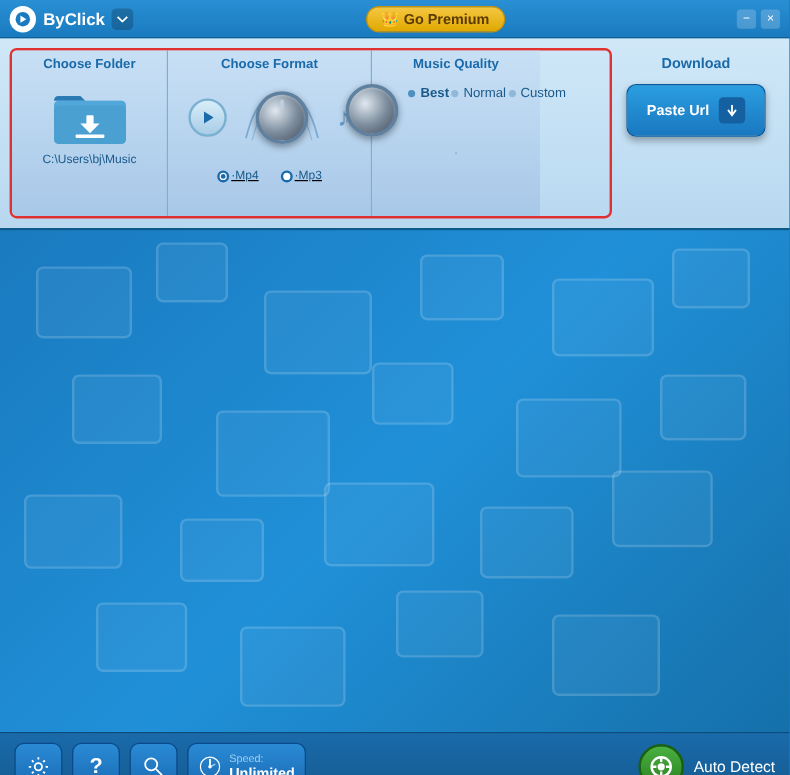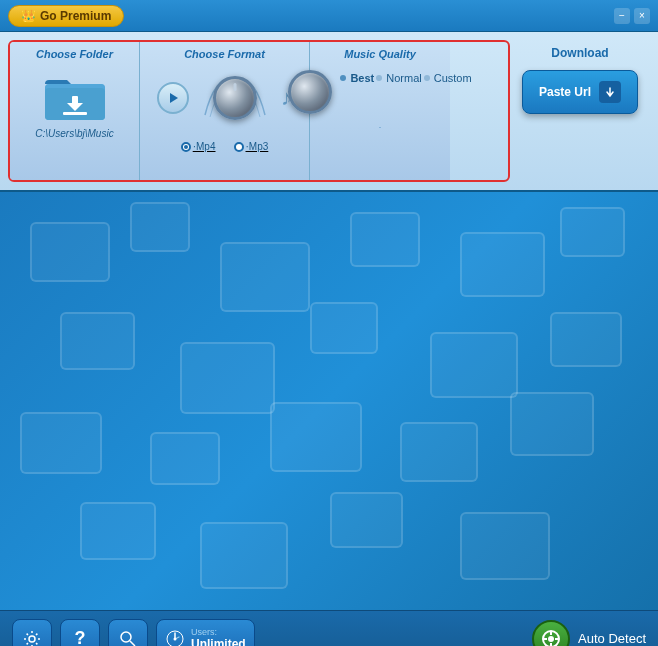--- a/index.html
+++ b/index.html
@@ -122,21 +122,20 @@
       padding: 6px 10px;
       position: relative;
     }
 
     .section-title {
       font-size: 11px;
       color: #1a6aaa;
       font-weight: bold;
       margin-bottom: 6px;
       text-align: center;
-      font-style: italic;
     }
 
     
     #folder-section {
       background: linear-gradient(to bottom, #c8e0f5, #a8c8e8);
       width: 130px;
       border-right: 1px solid #7ab0d0;
     }
 
     #folder-icon {
@@ -452,20 +451,34 @@
     .arc-svg {
       position: absolute;
       top: 0;
       left: 0;
     }
   </style>
 </head>
 <body>
 
 <div id="title-bar">
+  <div id="title-left">
+    <div id="app-logo">
+      <svg viewBox="0 0 14 14" fill="none">
+        <circle cx="7" cy="7" r="6" fill="#1a7abf"></circle>
+        <polygon points="5,4 5,10 10,7" fill="white"></polygon>
+      </svg>
+    </div>
+    <span id="app-name">ByClick</span>
+    <div id="dropdown-arrow">
+      <svg width="10" height="6" viewBox="0 0 10 6">
+          <path d="M1 1l4 4 4-4" stroke="white" stroke-width="1.5" fill="none"></path>
+        </svg>
+    </div>
+  </div>
   <button id="premium-btn">
     <span>👑</span>
     <span>Go Premium</span>
   </button>
   <div id="window-controls">
     <div class="win-btn">−</div>
     <div class="win-btn">×</div>
   </div>
 </div>
 
@@ -603,21 +616,21 @@
       </svg>
     </div>
     <div id="speed-btn">
       <svg width="20" height="20" viewBox="0 0 20 20">
         <circle cx="10" cy="10" r="8" stroke="white" stroke-width="1" fill="none"></circle>
         <path d="M10 10 L10 4" stroke="white" stroke-width="1.5" stroke-linecap="round"></path>
         <path d="M10 10 L14 8" stroke="#a0d0f0" stroke-width="1.2" stroke-linecap="round"></path>
         <circle cx="10" cy="10" r="1.5" fill="white"></circle>
       </svg>
       <div id="speed-text">
-        <span id="speed-label">Users:</span>
+        <span id="speed-label">Speed:</span>
         <span id="speed-value">Unlimited</span>
       </div>
     </div>
   </div>
 
   <div id="auto-detect">
     <div id="auto-detect-icon">
       <svg width="22" height="22" viewBox="0 0 22 22">
         <circle cx="11" cy="11" r="8" stroke="white" stroke-width="2" fill="none"></circle>
         <line x1="11" y1="3" x2="11" y2="7" stroke="white" stroke-width="2"></line>

